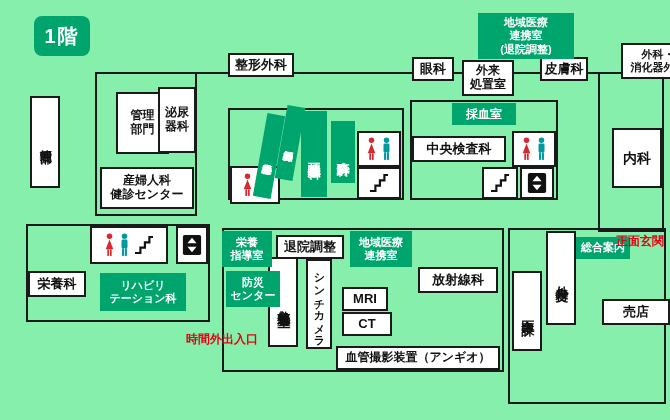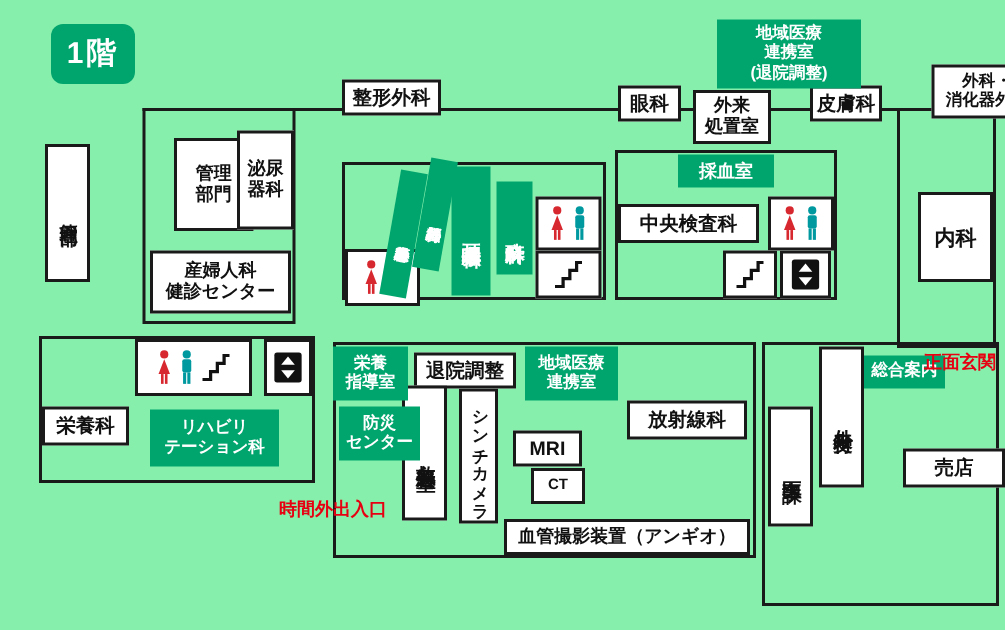--- a/index.html
+++ b/index.html
@@ -191,21 +191,21 @@
   <div class="glabel" style="left:222px;top:231px;width:50px;height:36px;font-size:11px">栄養
 指導室</div>
   <div class="room" style="left:276px;top:235px;width:68px;height:24px;font-size:13px">退院調整</div>
   <div class="glabel" style="left:350px;top:231px;width:62px;height:36px;font-size:11px">地域医療
 連携室</div>
   <div class="glabel" style="left:226px;top:271px;width:54px;height:36px;font-size:11px">防災
 センター</div>
   <div class="room vtext" style="left:268px;top:257px;width:30px;height:90px;font-size:13px">救急処置室</div>
   <div class="room vtext" style="left:306px;top:259px;width:26px;height:90px;font-size:11px;letter-spacing:0">シンチカメラ</div>
   <div class="room" style="left:342px;top:287px;width:46px;height:24px;font-size:13px">MRI</div>
-  <div class="room" style="left:354px;top:312px;width:36px;height:24px;font-size:10px">CT</div>
+  <div class="room" style="left:342px;top:312px;width:50px;height:24px;font-size:13px">CT</div>
   <div class="room" style="left:418px;top:267px;width:80px;height:26px;font-size:13px">放射線科</div>
   <div class="room" style="left:336px;top:346px;width:164px;height:24px;font-size:12px">血管撮影装置（アンギオ）</div>
   <div class="redtext" style="left:186px;top:331px">時間外出入口</div>
 
   <div class="room vtext" style="left:512px;top:271px;width:30px;height:80px;font-size:13px">医事課</div>
   <div class="room vtext" style="left:546px;top:231px;width:30px;height:94px;font-size:13px">外来受付</div>
   <div class="glabel" style="left:576px;top:237px;width:54px;height:22px;font-size:11px">総合案内</div>
   <div class="redtext" style="left:616px;top:233px">正面玄関</div>
   <div class="room" style="left:602px;top:299px;width:68px;height:26px;font-size:13px">売店</div>
 

